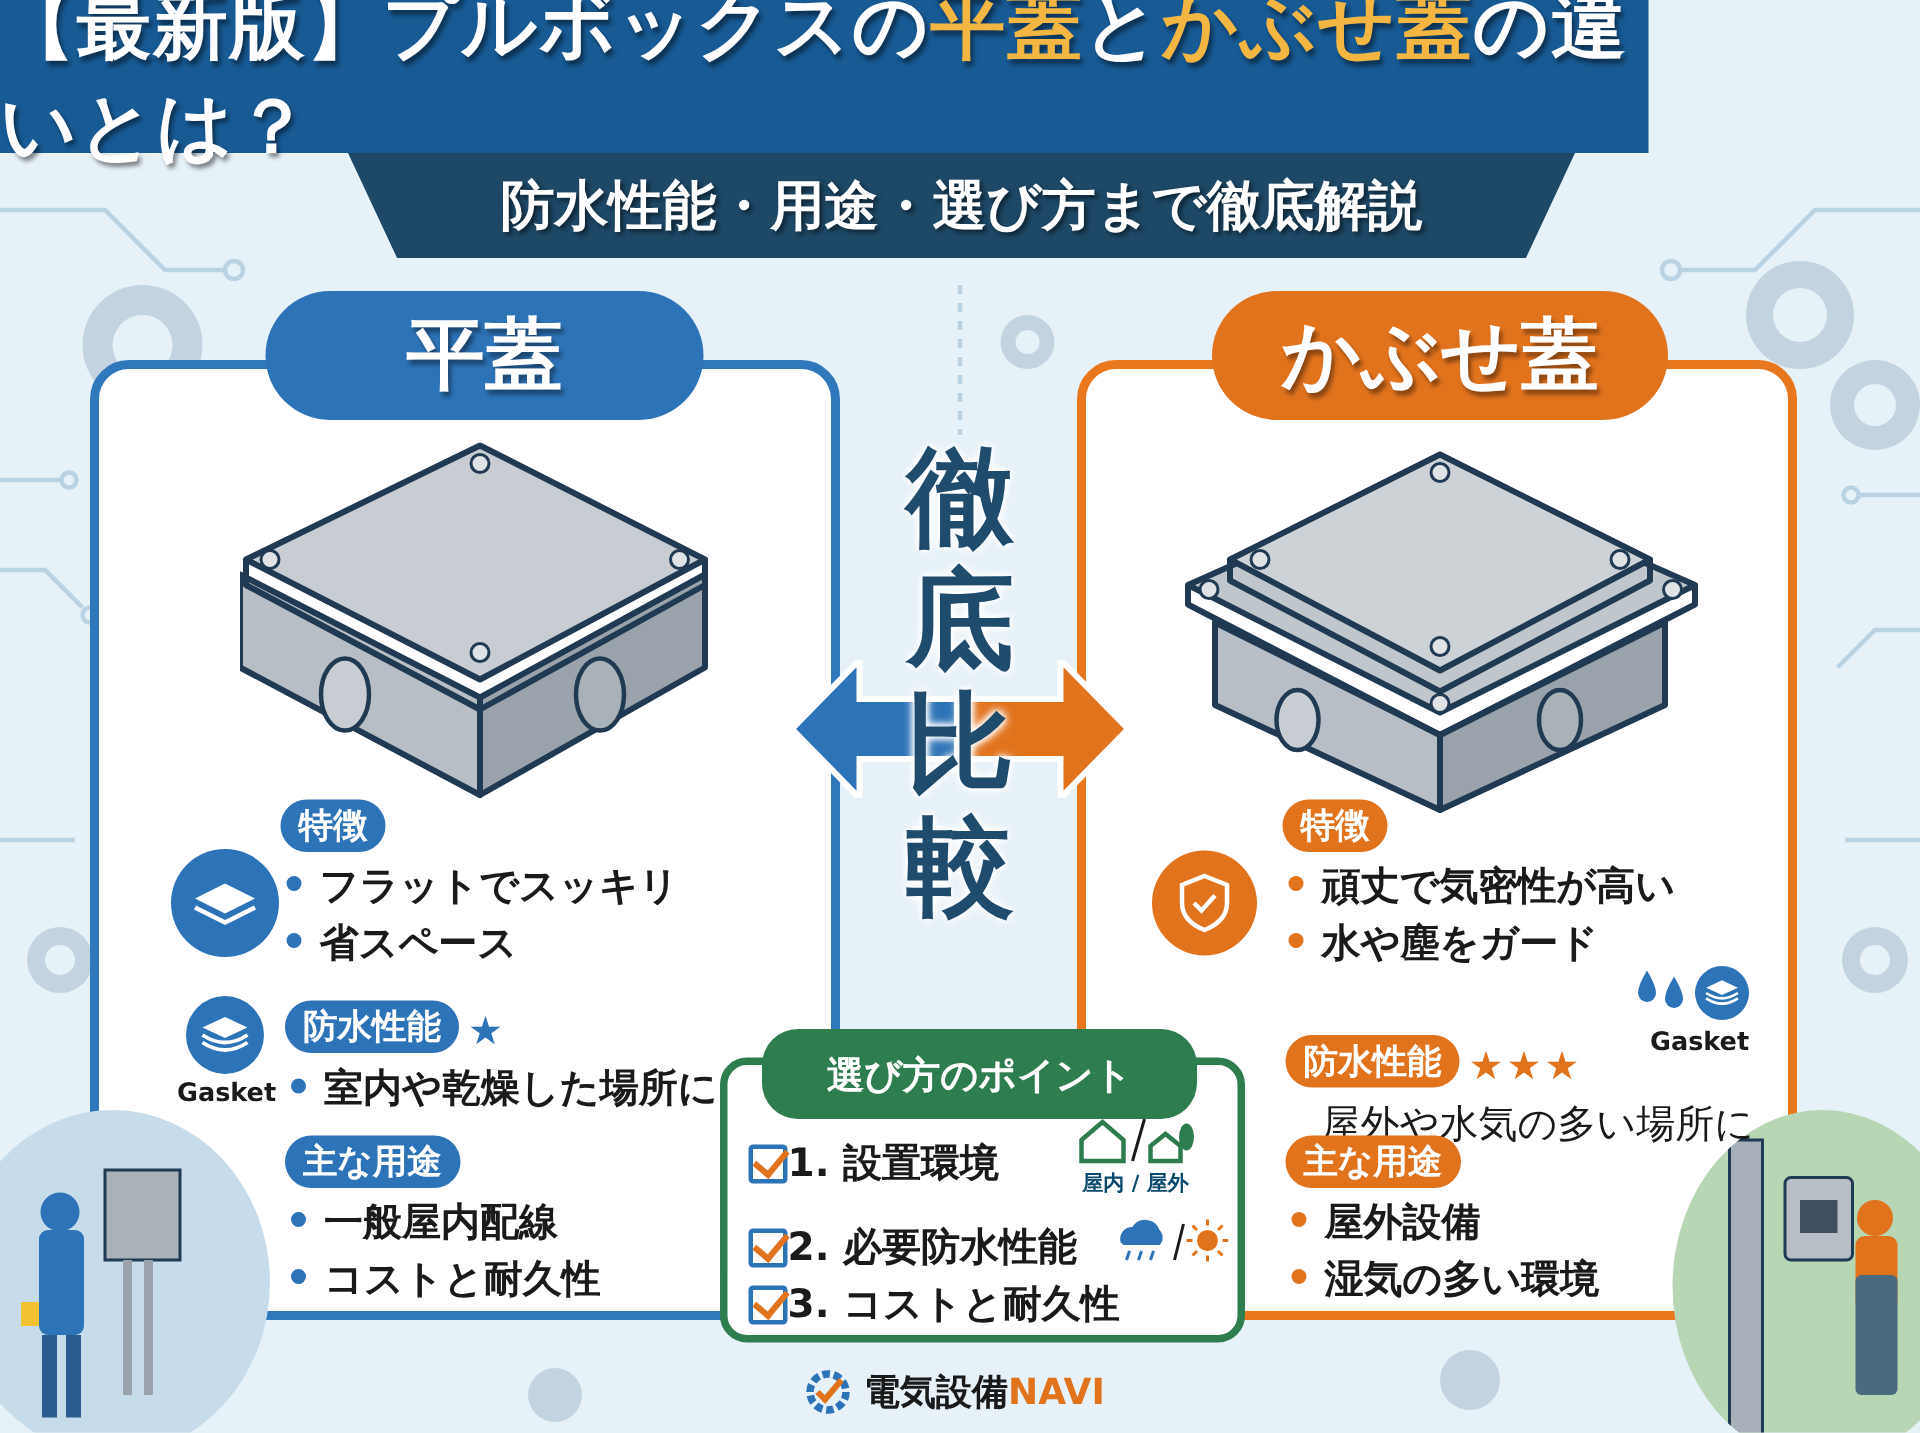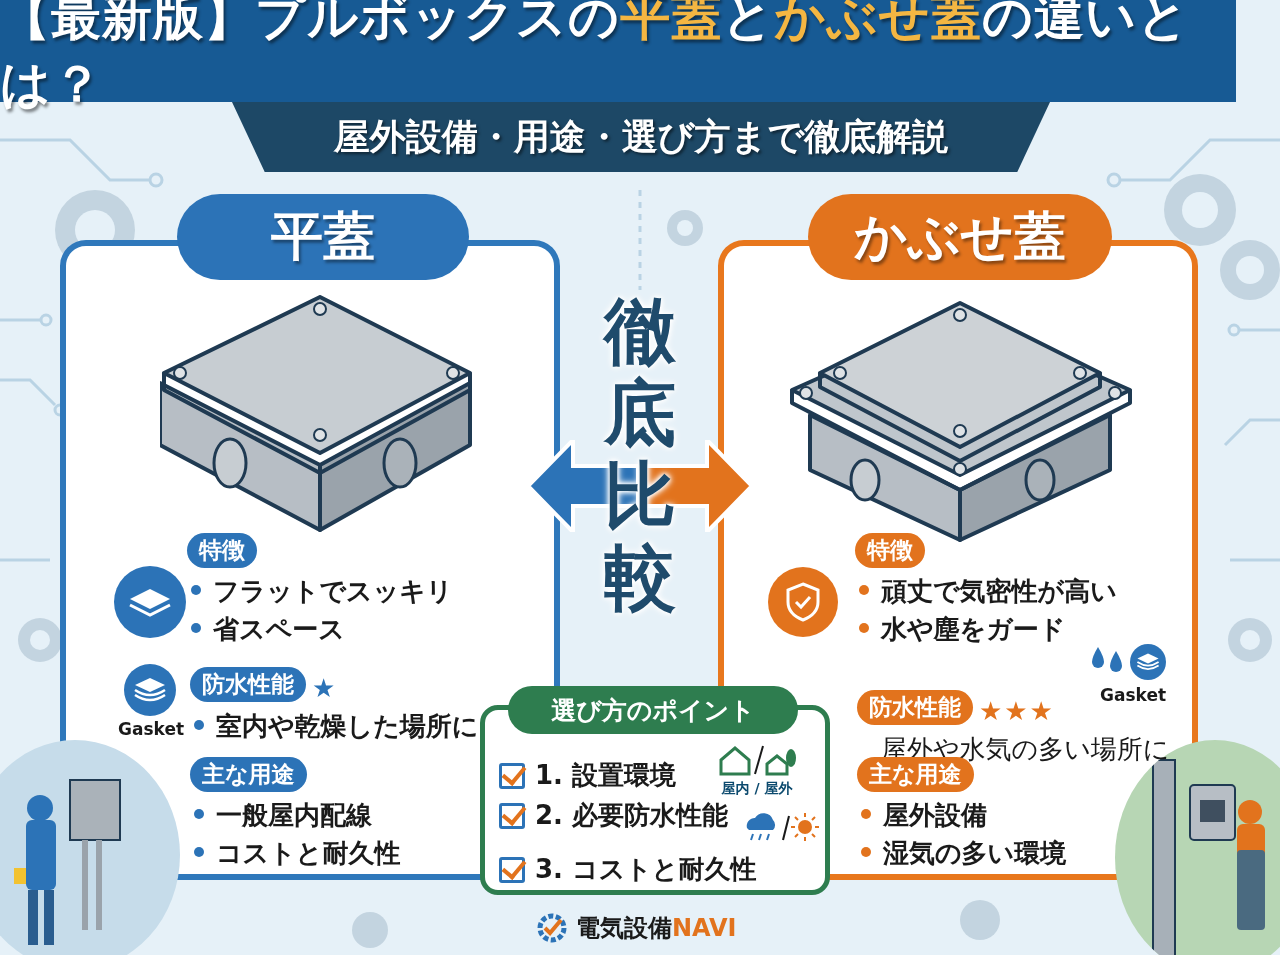--- a/index.html
+++ b/index.html
@@ -4,21 +4,21 @@
 <style>
   * { box-sizing: border-box; margin: 0; padding: 0; }
   body {
     width: 1280px; height: 955px; overflow: hidden;
     font-family: "DejaVu Sans", "Liberation Sans", sans-serif;
     background: #e6f1f8;
     position: relative;
   }
   .bg-circuit { position: absolute; inset: 0; z-index: 0; }
   .header {
-    position: absolute; left: 0; top: 0; width: 1236px; height: 102px;
+    position: absolute; left: 0; top: 0; width: 1099px; height: 102px;
     background: #175a94; z-index: 2;
     display: flex; align-items: center; justify-content: center;
   }
   .title {
     color: #fff; font-weight: bold; font-size: 50px; letter-spacing: 1px;
     text-shadow: 2px 3px 3px rgba(0,0,0,0.45);
   }
   .title .hl { color: #f4b642; }
   .subbar {
     position: absolute; left: 232px; top: 102px; width: 818px; height: 70px;
@@ -76,26 +76,26 @@
     position: absolute; border-radius: 50%; z-index: 7;
     display: flex; align-items: center; justify-content: center;
   }
   .gasket-label { position: absolute; font-size: 17px; font-weight: bold; color: #1a1a1a; z-index: 7; }
 
   .points {
     position: absolute; left: 480px; top: 705px; width: 350px; height: 190px;
     background: #fff; border: 5px solid #2e7d4f; border-radius: 18px; z-index: 8;
   }
   .points-tag {
-    position: absolute; left: 508px; top: 686px; width: 290px; height: 48px;
+    position: absolute; left: 508px; top: 686px; width: 290px; height: 60px;
     background: #2e7d4f; border-radius: 24px; z-index: 9;
     color: #fff; font-weight: bold; font-size: 25px;
     display: flex; align-items: center; justify-content: center;
   }
-  .point-row { position: absolute; left: 14px; display: flex; align-items: center; gap: 10px; }
+  .point-row { position: absolute; left: 14px; display: flex; align-items: center; }
   .point-row .check {
     width: 26px; height: 26px; border: 3px solid #2c73b7; border-radius: 3px; position: relative;
   }
   .point-row .check::after {
     content: ""; position: absolute; left: 5px; top: -4px; width: 10px; height: 18px;
     border: solid #e2731d; border-width: 0 4px 4px 0; transform: rotate(40deg);
   }
   .point-row .label { font-size: 26px; font-weight: bold; color: #1a1a1a; }
   .mini { font-size: 14px; font-weight: bold; color: #0c4a6e; }
 
@@ -147,21 +147,21 @@
       <circle cx="1250" cy="640" r="10"></circle>
   </g>
 </svg>
 
 <div class="header">
   <div class="title">
     <span>【最新版】プルボックスの</span><span class="hl">平蓋</span><span>と</span><span class="hl">かぶせ蓋</span><span>の違いとは？</span>
   </div>
 </div>
 <div class="subbar">
-  <div class="subtitle">屋外設備・用途・選び方まで徹底解説</div>
+  <div class="subtitle">防水性能・用途・選び方まで徹底解説</div>
 </div>
 
 <div class="panel left"></div>
 <div class="panel right"></div>
 <div class="panel-tag left">平蓋</div>
 <div class="panel-tag right">かぶせ蓋</div>
 
 <svg class="box-illus" style="left:160px;top:295px" width="320" height="240" viewBox="0 0 320 240">
   <g stroke="#1f3a52" stroke-width="4" stroke-linejoin="round">
     <path d="M0 88 L160 170 L160 235 L0 150 Z" fill="#b7bec5"></path>
@@ -318,21 +318,21 @@
   </div>
   <div style="position:absolute;left:232px;top:34px;text-align:center">
     <svg width="80" height="32" viewBox="0 0 80 32">
         <path d="M4 16 L18 4 L32 16 V30 H4 Z" fill="none" stroke="#2e7d4f" stroke-width="3"></path>
         <path d="M38 30 L46 2" stroke="#1a1a1a" stroke-width="2"></path>
         <path d="M50 20 L60 12 L70 20 V30 H50 Z" fill="none" stroke="#2e7d4f" stroke-width="3"></path>
         <ellipse cx="74" cy="14" rx="5" ry="9" fill="#2e7d4f"></ellipse>
       </svg>
     <div class="mini">屋内 / 屋外</div>
   </div>
-  <div class="point-row" style="top:88px">
+  <div class="point-row" style="top:104px">
     <span class="check"></span>
     <span class="label">2. 必要防水性能</span>
   </div>
   <svg style="position:absolute;left:258px;top:100px" width="76" height="34" viewBox="0 0 76 34">
     <path d="M4 18 A8 8 0 0 1 12 8 A10 10 0 0 1 30 10 A7 7 0 0 1 30 20 H6 Z" fill="#2c73b7"></path>
     <path d="M10 24 L8 30 M18 24 L16 30 M26 24 L24 30" stroke="#2c73b7" stroke-width="2"></path>
     <path d="M40 30 L46 6" stroke="#1a1a1a" stroke-width="2"></path>
     <circle cx="62" cy="17" r="7" fill="#e2731d"></circle>
     <path d="M62 3 V7 M62 27 V31 M48 17 H52 M72 17 H76 M52 7 L55 10 M72 7 L69 10 M52 27 L55 24 M72 27 L69 24" stroke="#e2731d" stroke-width="2"></path>
   </svg>

